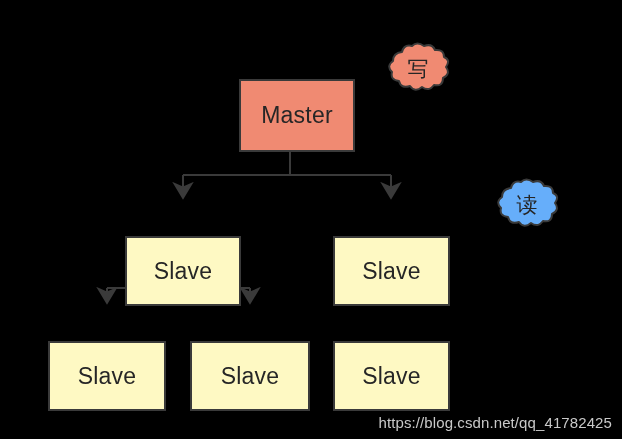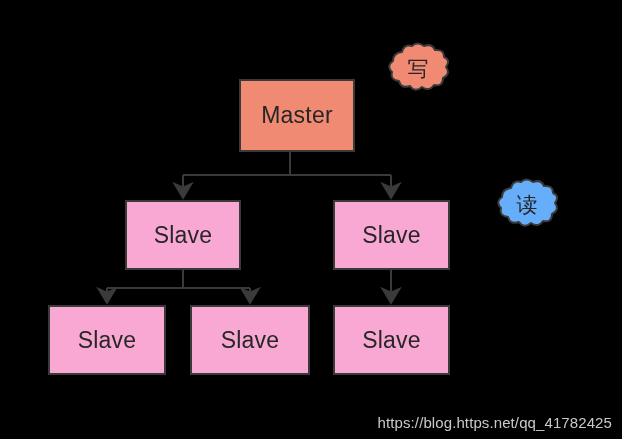--- a/index.html
+++ b/index.html
@@ -31,21 +31,22 @@
     color: #262626;
     font-size: 23px;
     line-height: 1;
     letter-spacing: 0.2px;
     z-index: 3;
   }
   .node.master {
     background: #F08A72;
   }
   .node.slave {
-    background: #f9a8d4;
+    background: #fef9c3;
+    margin-top: 36px;
   }
   .cloud {
     position: absolute;
     display: flex;
     align-items: center;
     justify-content: center;
     z-index: 3;
   }
   .cloud svg {
     position: absolute;
@@ -131,15 +132,15 @@
 
   <div class="cloud" style="left:494px; top:178px; width:66px; height:52px;">
     <svg width="66" height="52" viewBox="0 0 66 52">
       <path d="M17 10 Q19 2 27 4 Q32 -1 39 4 Q47 1 50 8 Q59 7 59 15
                Q66 18 61 25 Q66 32 58 36 Q58 45 49 43 Q44 50 37 45
                Q30 51 25 44 Q16 47 14 39 Q5 38 7 30 Q1 24 8 19 Q8 11 17 10 Z" fill="#66AEFA" stroke="#3a3a3a" stroke-width="2" stroke-linejoin="round"></path>
     </svg>
     <span class="cloud-label">读</span>
   </div>
 
-  <div id="watermark">https://blog.https.net/qq_41782425</div>
+  <div id="watermark">https://blog.csdn.net/qq_41782425</div>
 
 </div>
 
 </body></html>

